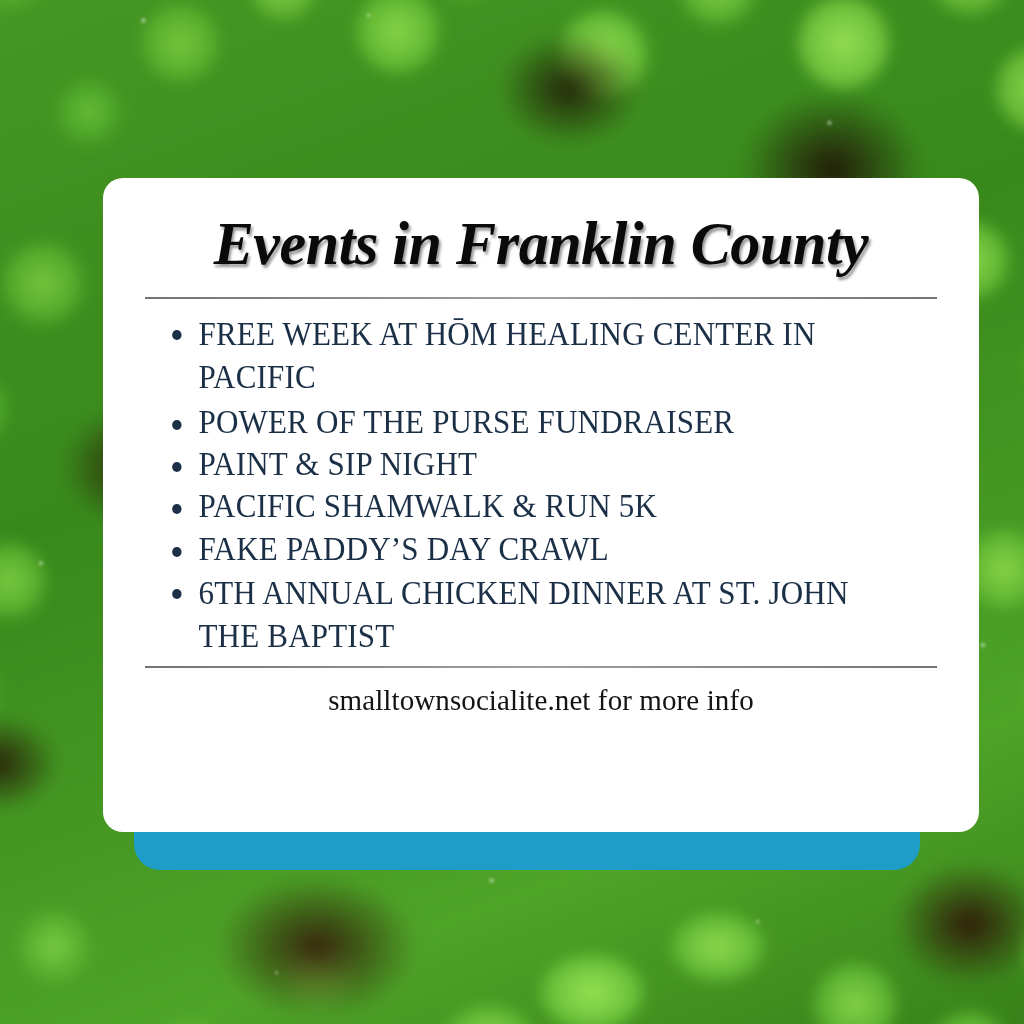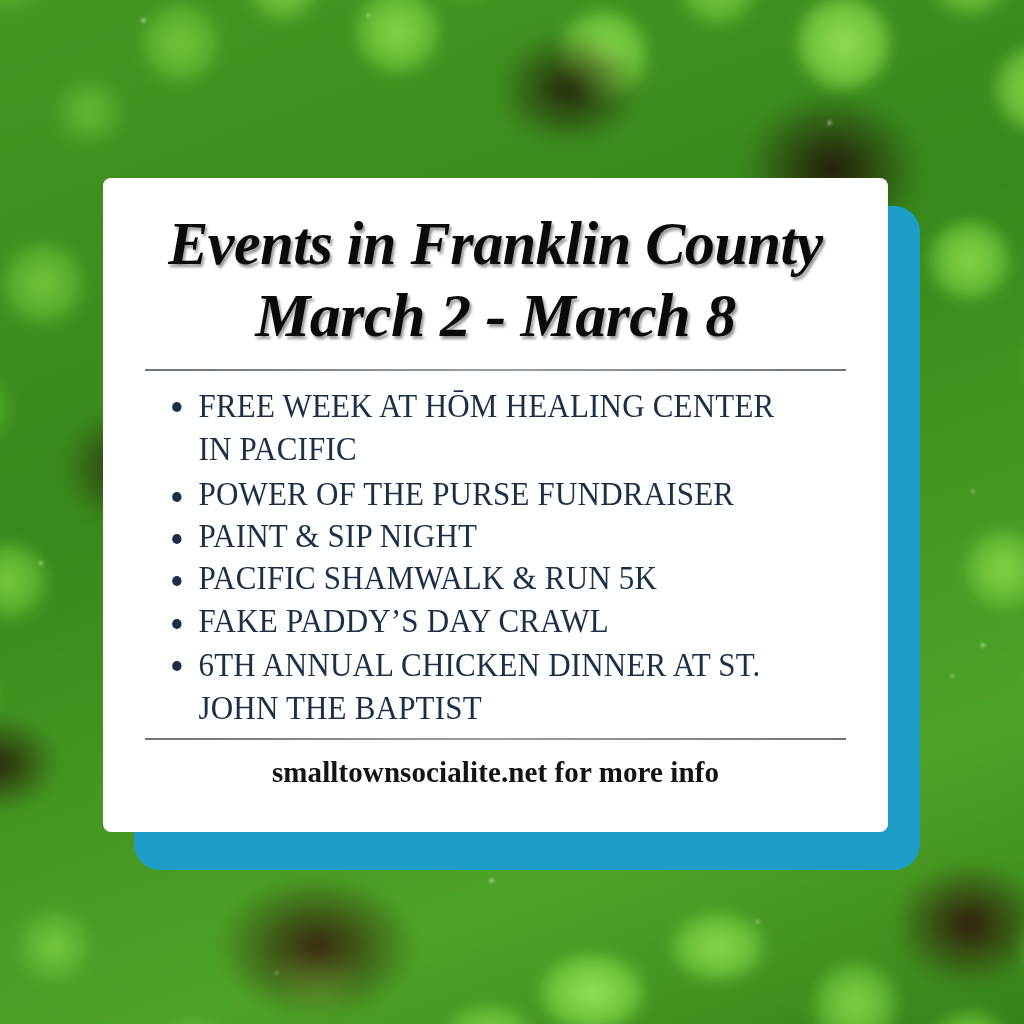--- a/index.html
+++ b/index.html
@@ -95,23 +95,23 @@
   #accent-shape {
     position:absolute;
     left:134px; top:206px;
     width:786px; height:664px;
     border-radius:26px;
   }
 
   #card {
     position:absolute;
     left:103px; top:178px;
-    width:785px; height:654px;
+    width:876px; height:654px;
     background:#ffffff;
-    border-radius:8px;
+    border-radius:20px;
     padding:30px 42px 0 42px;
   }
 
   
   #title-block {
     text-align:center;
     margin-top:4px;
   }
   .title-line {
     font-family:"Liberation Serif", serif;
@@ -163,41 +163,40 @@
     border-radius:50%;
     background:#1b3047;
   }
   #event-list li.wrap { line-height:1.3; }
 
   
   #footer {
     text-align:center;
     margin-top:16px;
     font-family:"Liberation Serif", serif;
-    font-weight:700;
+    font-weight:400;
     font-size:29px;
     color:#131313;
     letter-spacing:.1px;
   }
 </style>
 </head>
 <body>
 
 <div id="poster">
 
   <div id="bg-photo"></div>
   <div id="bg-drops"></div>
 
   <div id="accent-shape" style="background: rgb(29, 157, 199);"></div>
 
   <div id="card">
 
     <div id="title-block">
       <div class="title-line" id="title-line-1">Events in Franklin County</div>
-      <div class="title-line" id="title-line-2">March 2 - March 8</div>
     </div>
 
     <div class="divider" id="divider-top"></div>
 
     <ul id="event-list">
       <li class="wrap">FREE WEEK AT HŌM HEALING CENTER IN PACIFIC</li>
       <li>POWER OF THE PURSE FUNDRAISER</li>
       <li>PAINT &amp; SIP NIGHT</li>
       <li>PACIFIC SHAMWALK &amp; RUN 5K</li>
       <li>FAKE PADDY’S DAY CRAWL</li>

